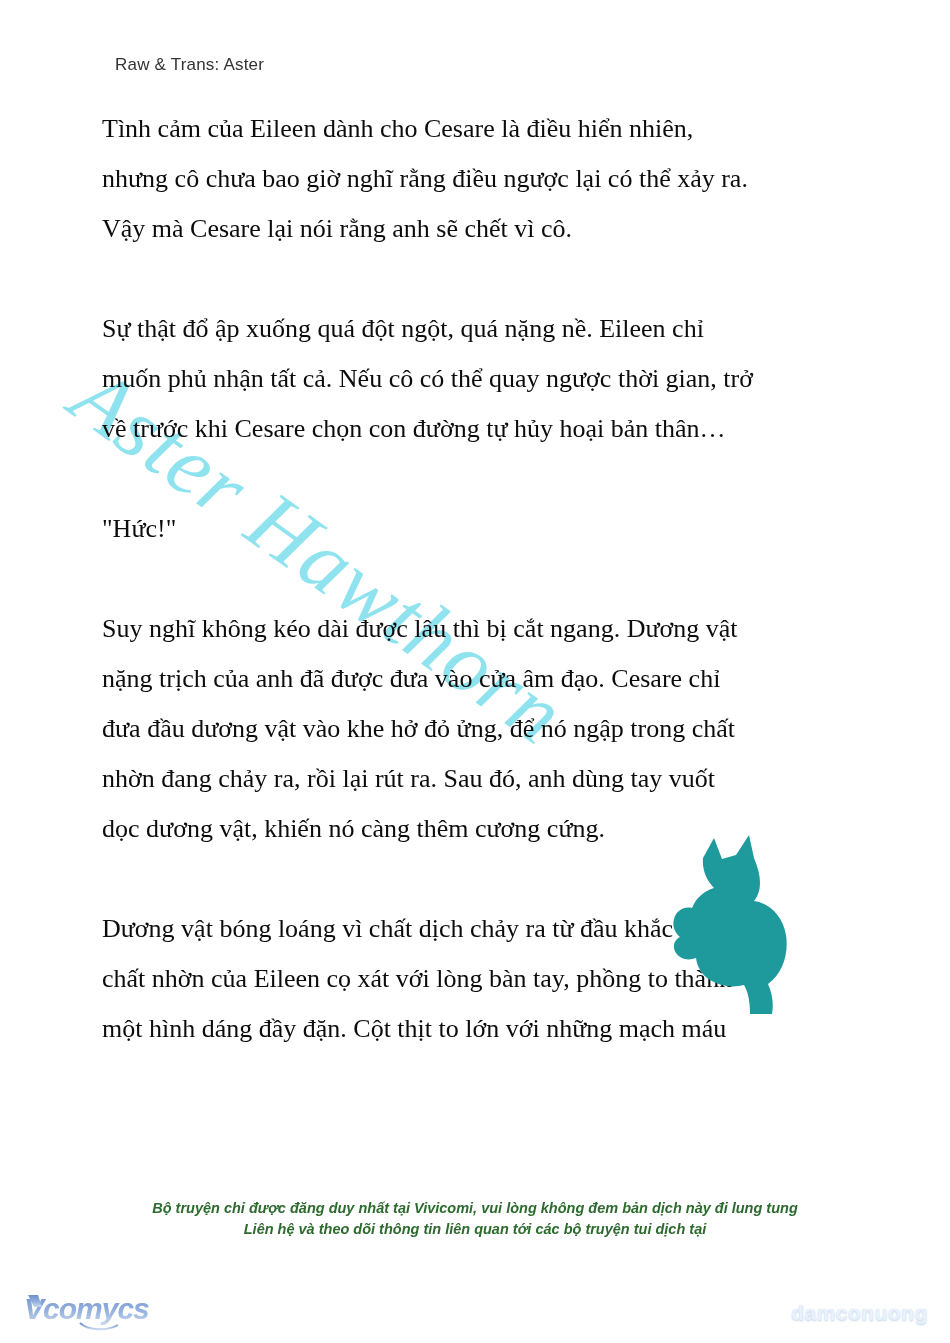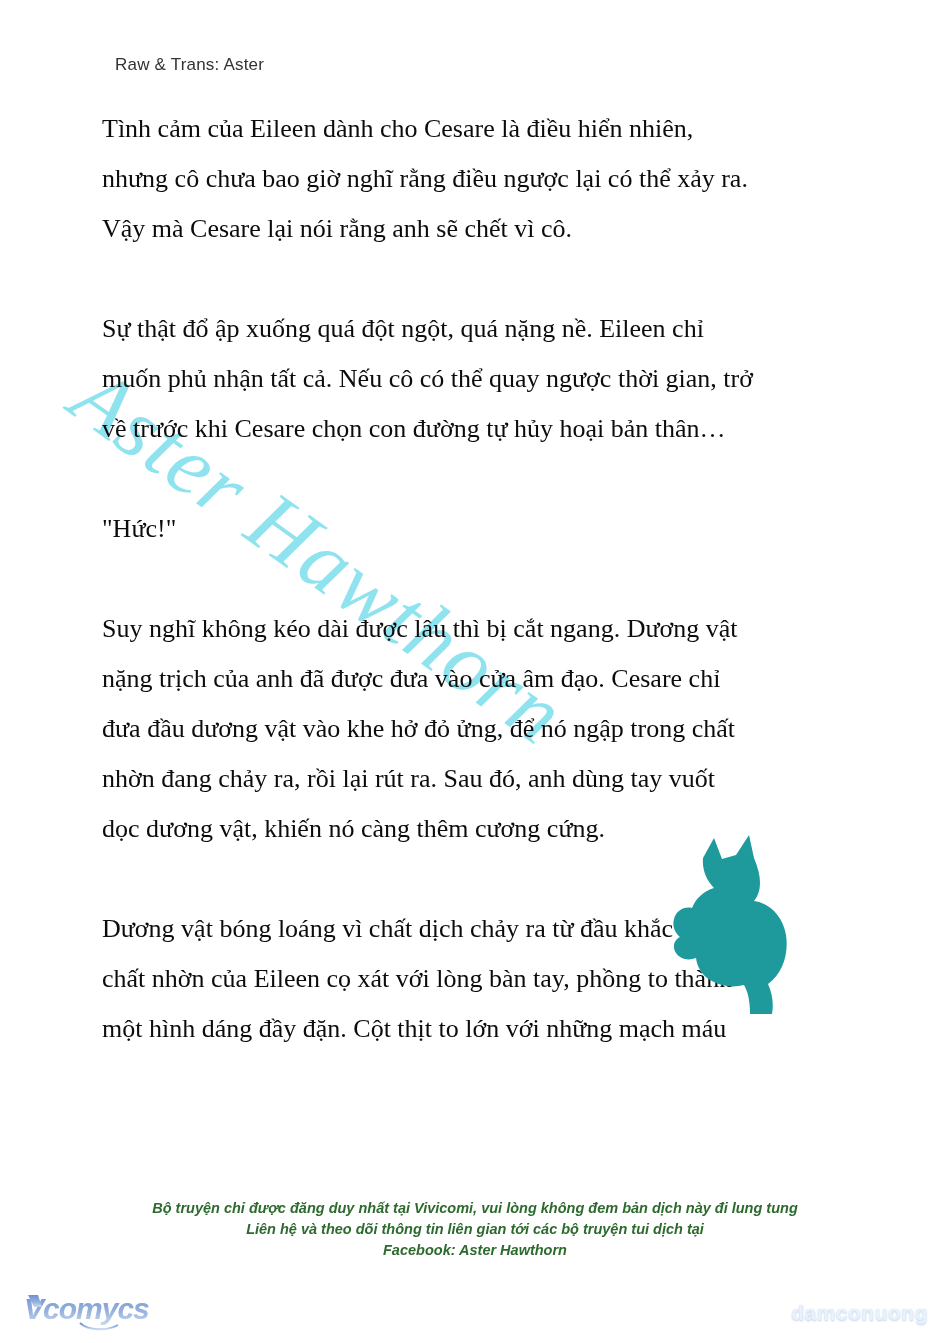--- a/index.html
+++ b/index.html
@@ -198,22 +198,21 @@
       <path fill="#ffffff" d="
         M 62 66
         C 54 70 48 77 46 85
         C 52 82 60 82 66 85
         C 68 77 66 70 62 66 Z" opacity="0.0"></path>
     </svg>
   </div>
 
   <div id="footer-notice">
     <div>Bộ truyện chỉ được đăng duy nhất tại Vivicomi, vui lòng không đem bản dịch này đi lung tung</div>
-    <div>Liên hệ và theo dõi thông tin liên gian tới các bộ truyện tui dịch tại</div>
-    <div>Facebook: Aster Hawthorn</div>
+    <div>Liên hệ và theo dõi thông tin liên quan tới các bộ truyện tui dịch tại</div>
   </div>
 
   <div id="bottom-bar">
 
     <div id="site-logo">
       <svg viewBox="0 0 132 44" xmlns="http://www.w3.org/2000/svg">
         <defs>
           <linearGradient id="logoGrad" x1="0" y1="0" x2="0" y2="1">
             <stop offset="0%" stop-color="#6f92cc"></stop>
             <stop offset="55%" stop-color="#93afdd"></stop>

